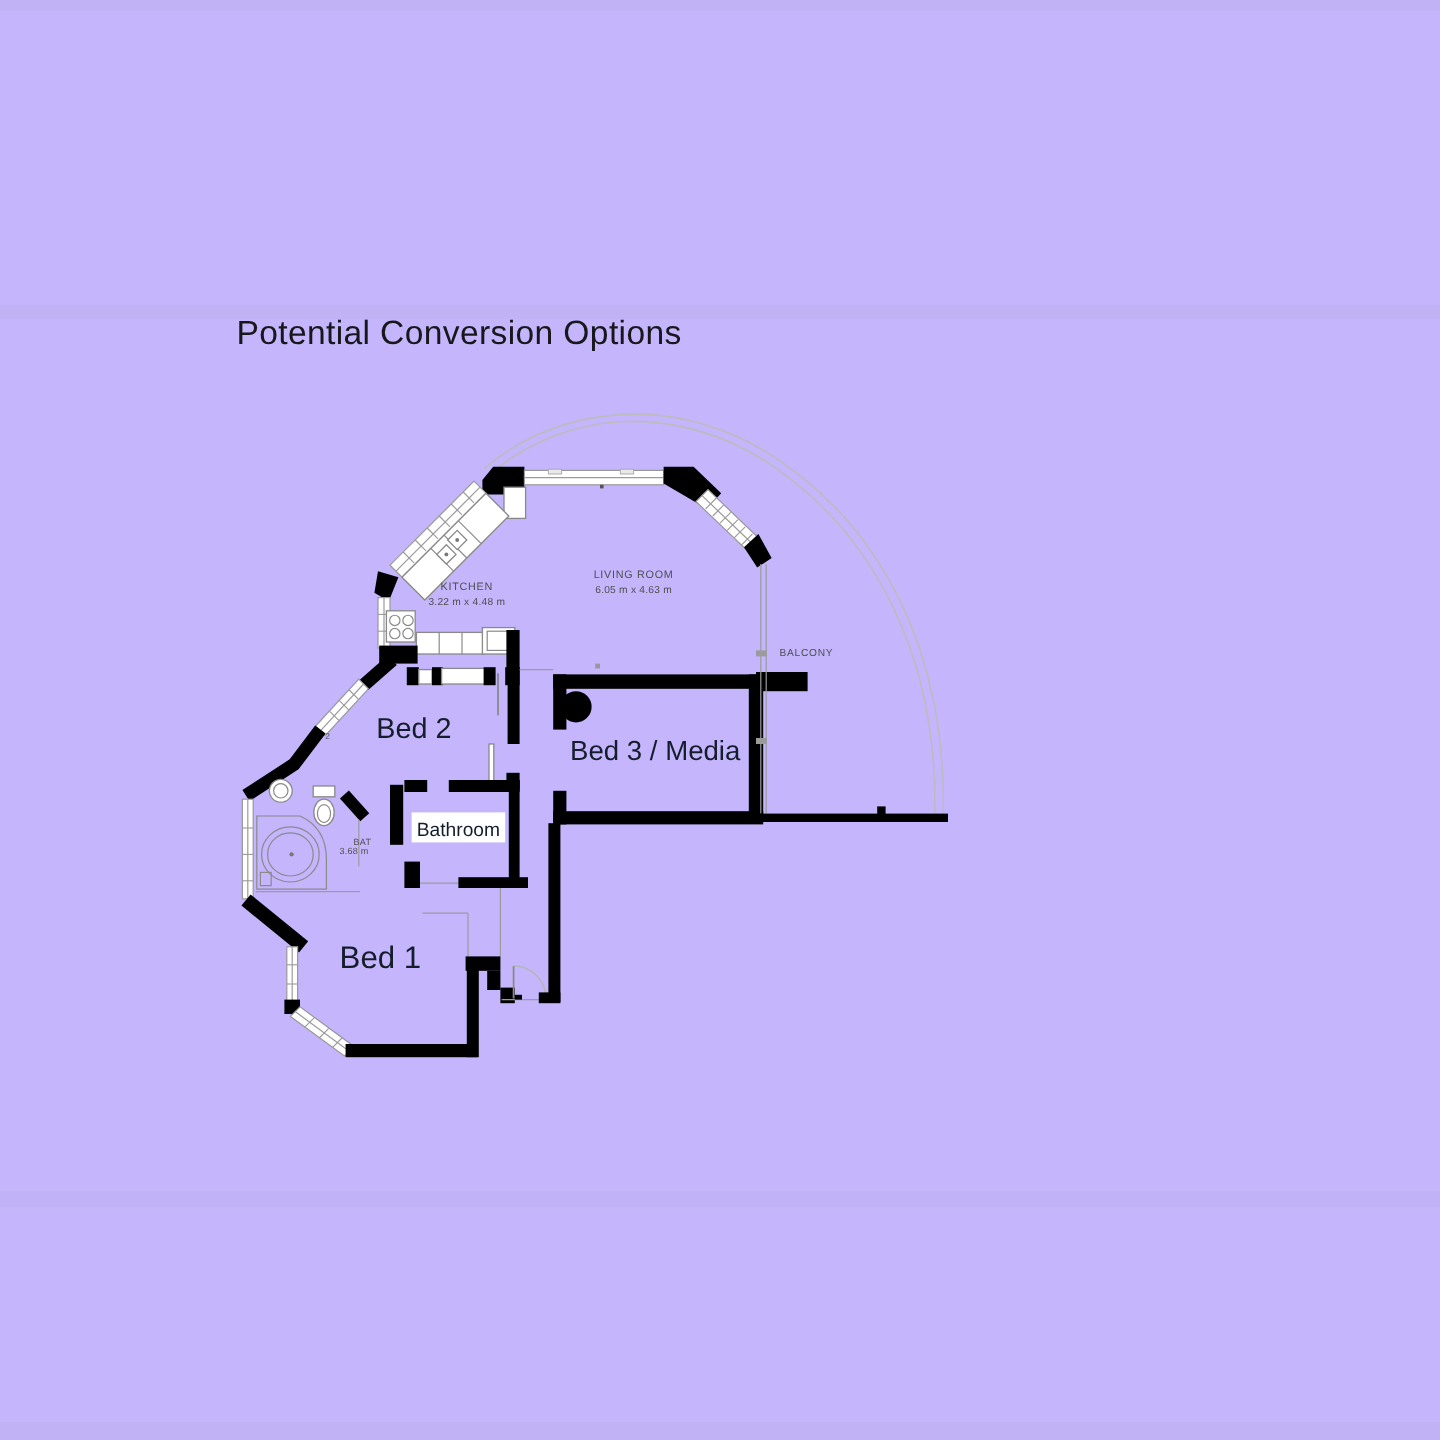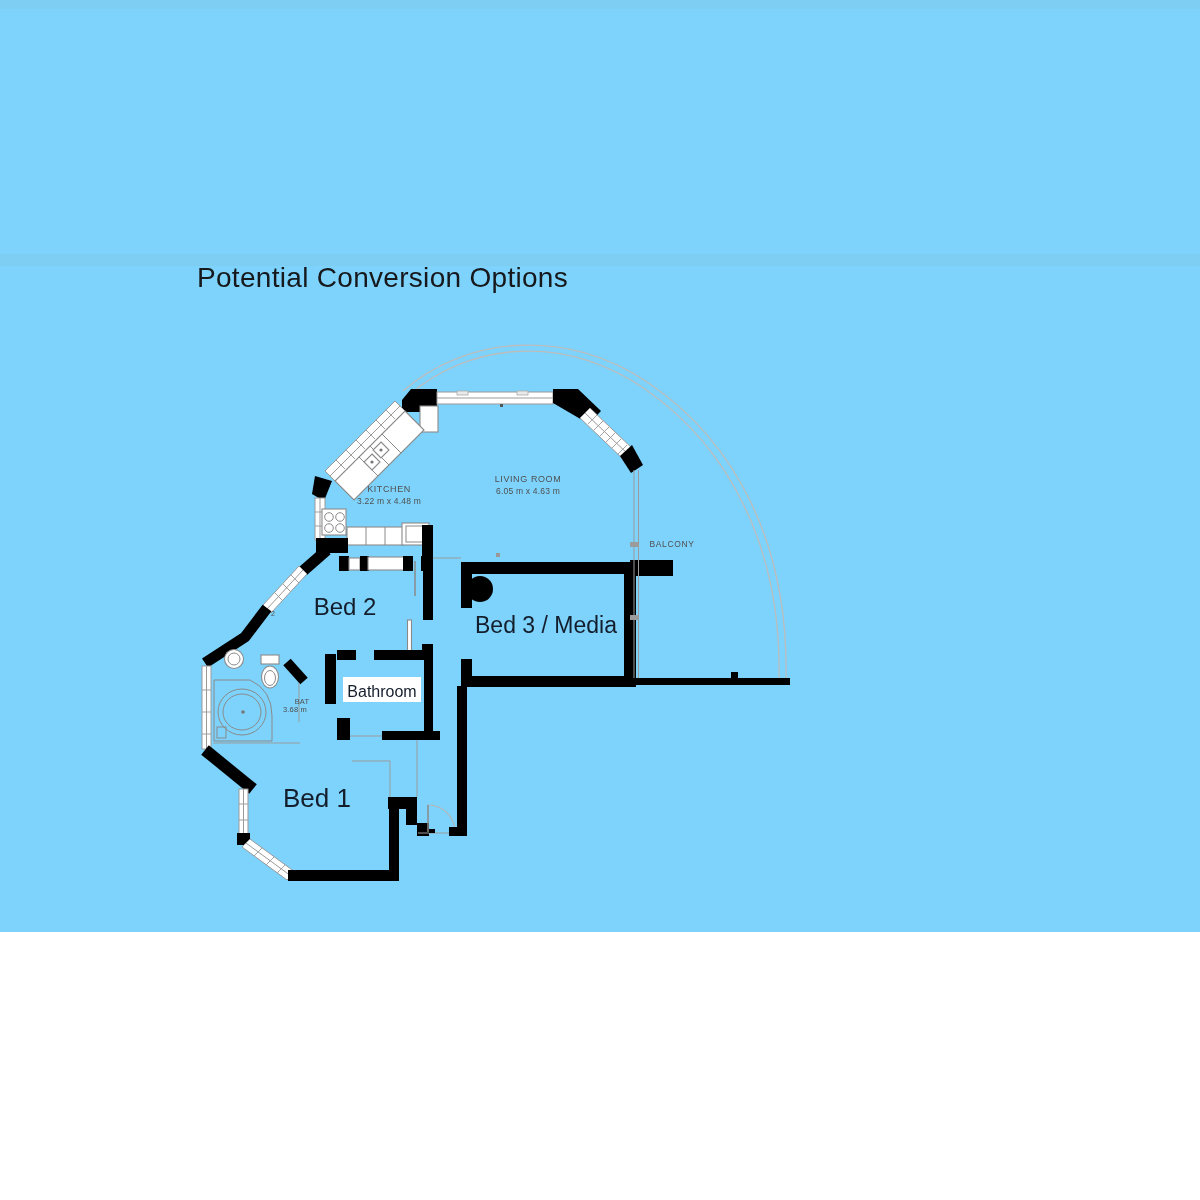--- a/index.html
+++ b/index.html
@@ -1,16 +1,16 @@
 <!DOCTYPE html>
 <html><head>
 <meta charset="utf-8">
 <style>
   html,body{margin:0;padding:0;background:#fff;}
-  .stage{position:relative;width:1200px;height:932px;background:#7dd3fc;overflow:hidden;
+  .stage{position:relative;width:1200px;height:1200px;background:#c4b5fd;overflow:hidden;
          font-family:"Liberation Sans",sans-serif;}
   .title{position:absolute;left:197px;top:262px;font-size:28px;font-weight:400;
          color:#17181b;letter-spacing:.3px;white-space:nowrap;}
   svg{position:absolute;left:0;top:0;}
   .wall{fill:#000;}
   .tw{stroke:#000;fill:none;}
   .thin{stroke:#9b9b9b;stroke-width:1;fill:none;}
   .win{fill:#fff;stroke:#999;stroke-width:1;}
   .winmark{fill:#e9e9e9;stroke:#aaa;stroke-width:.8;}
   .wt{stroke:#999;stroke-width:.9;fill:none;}

